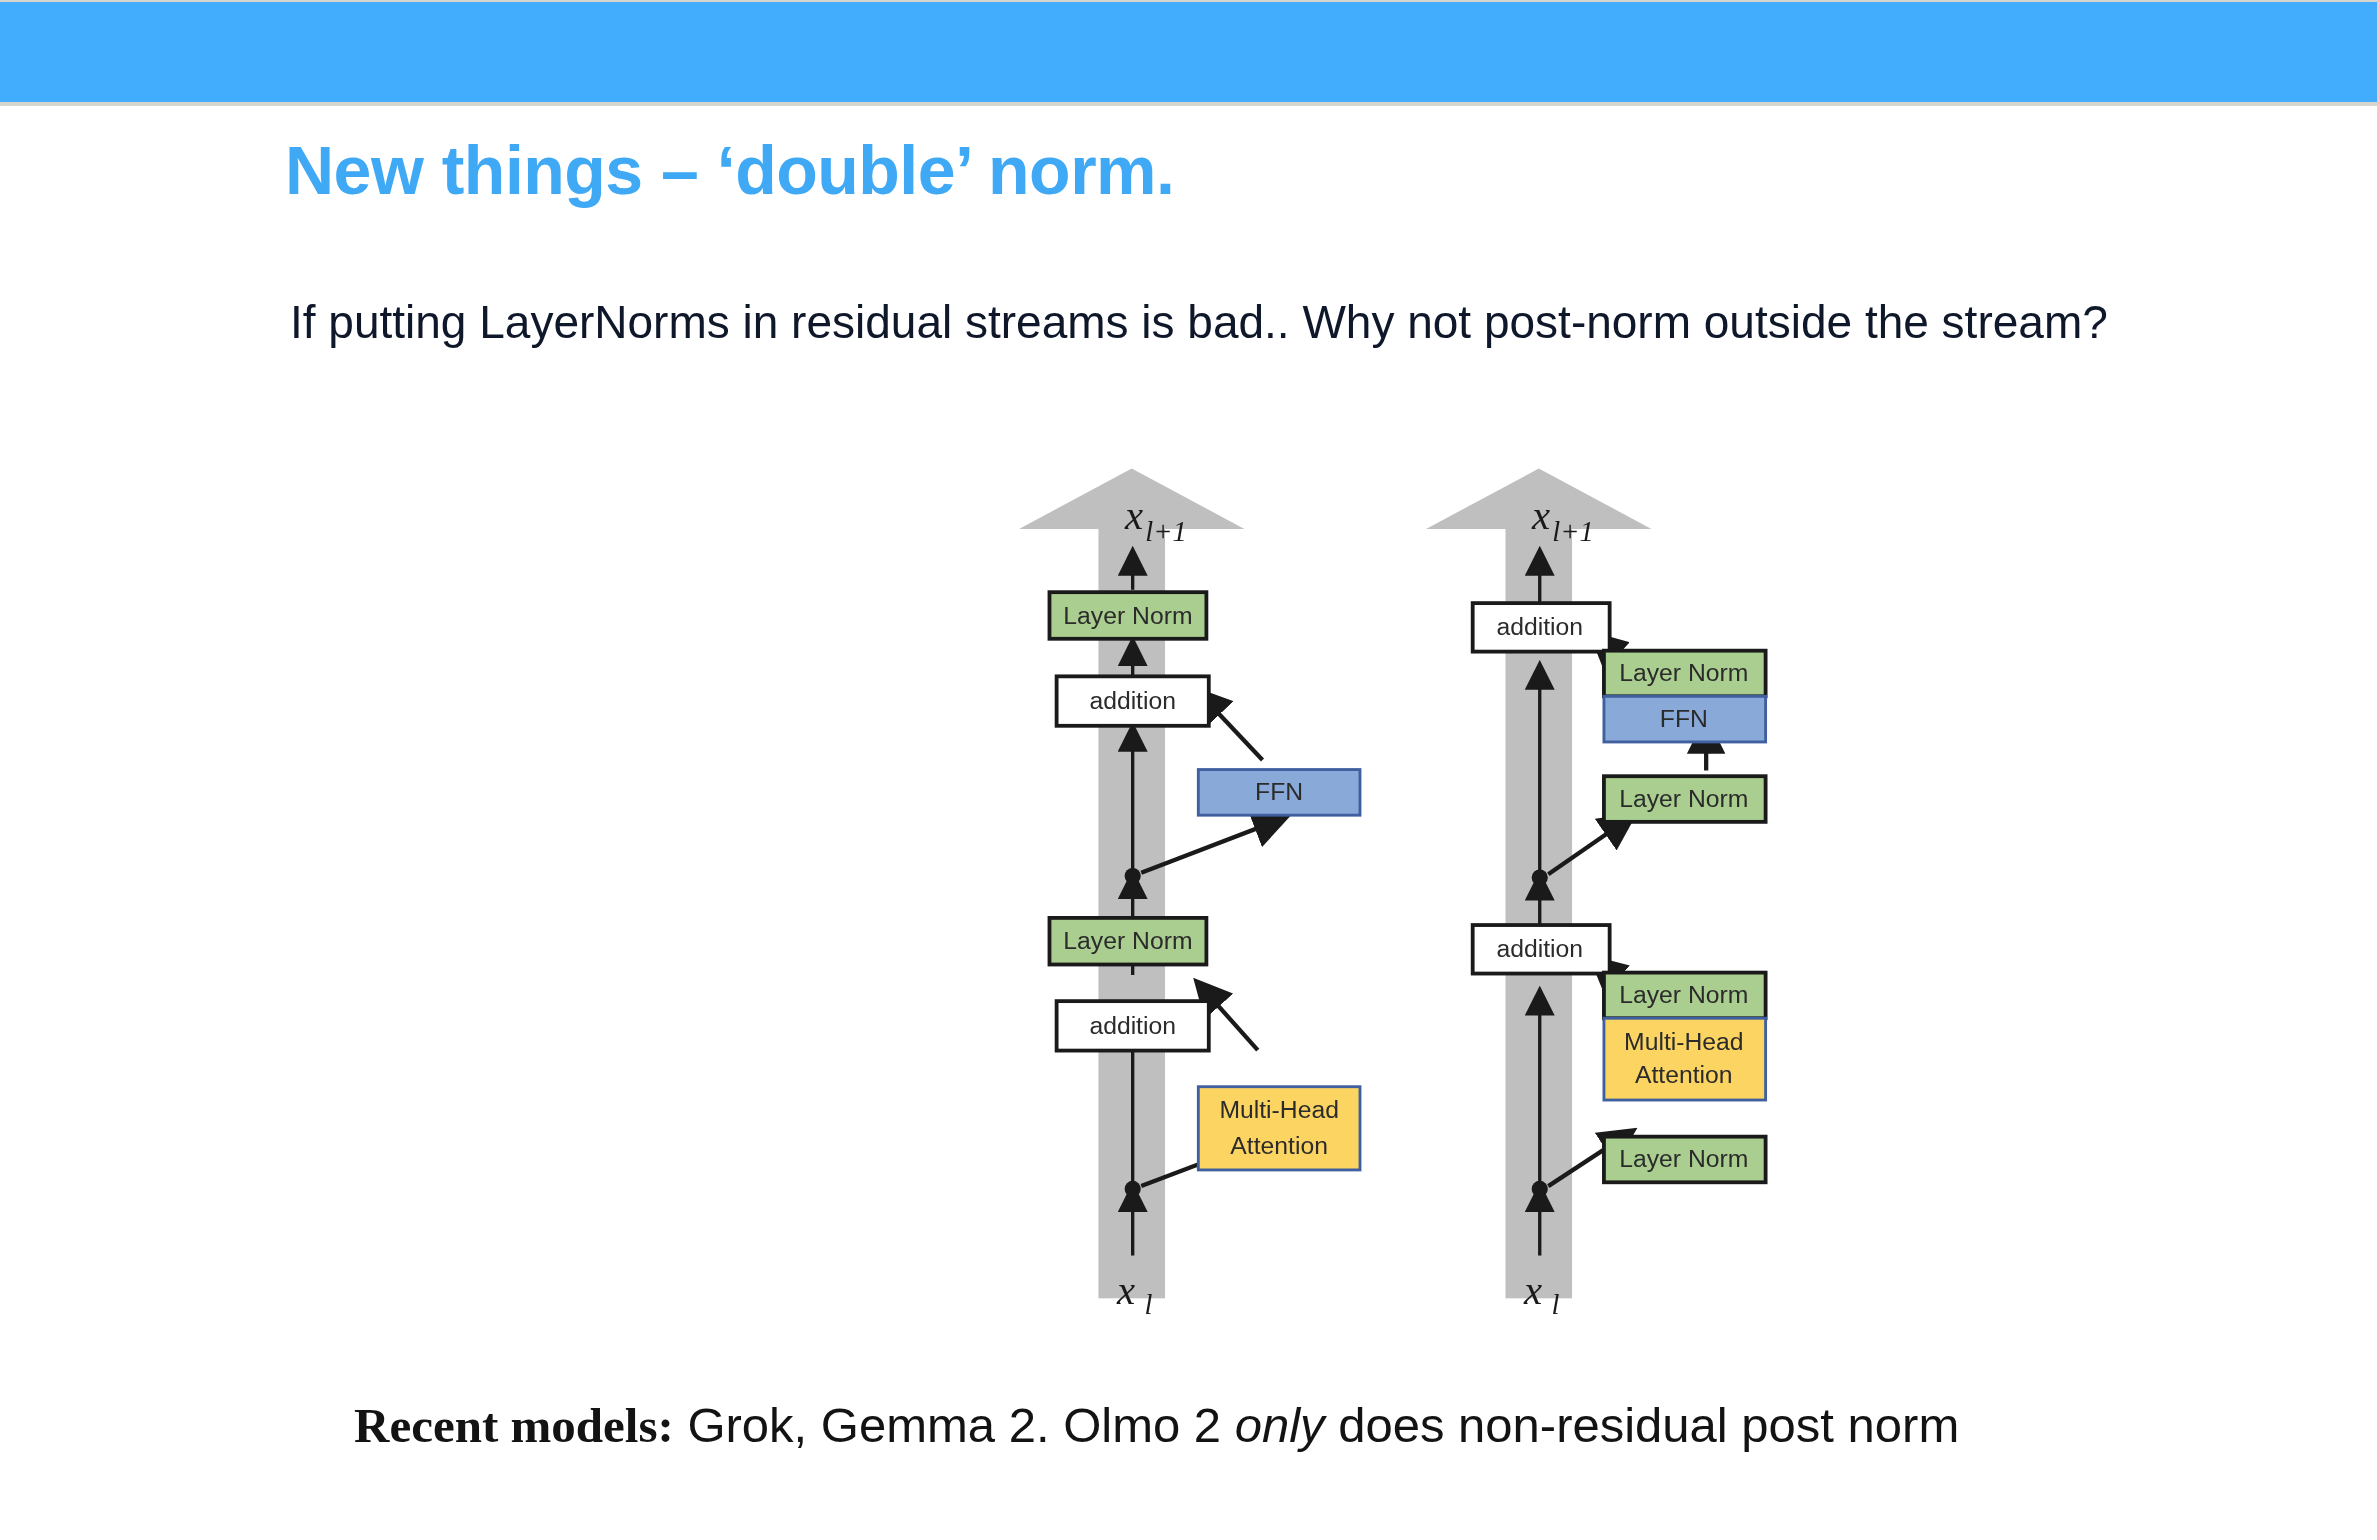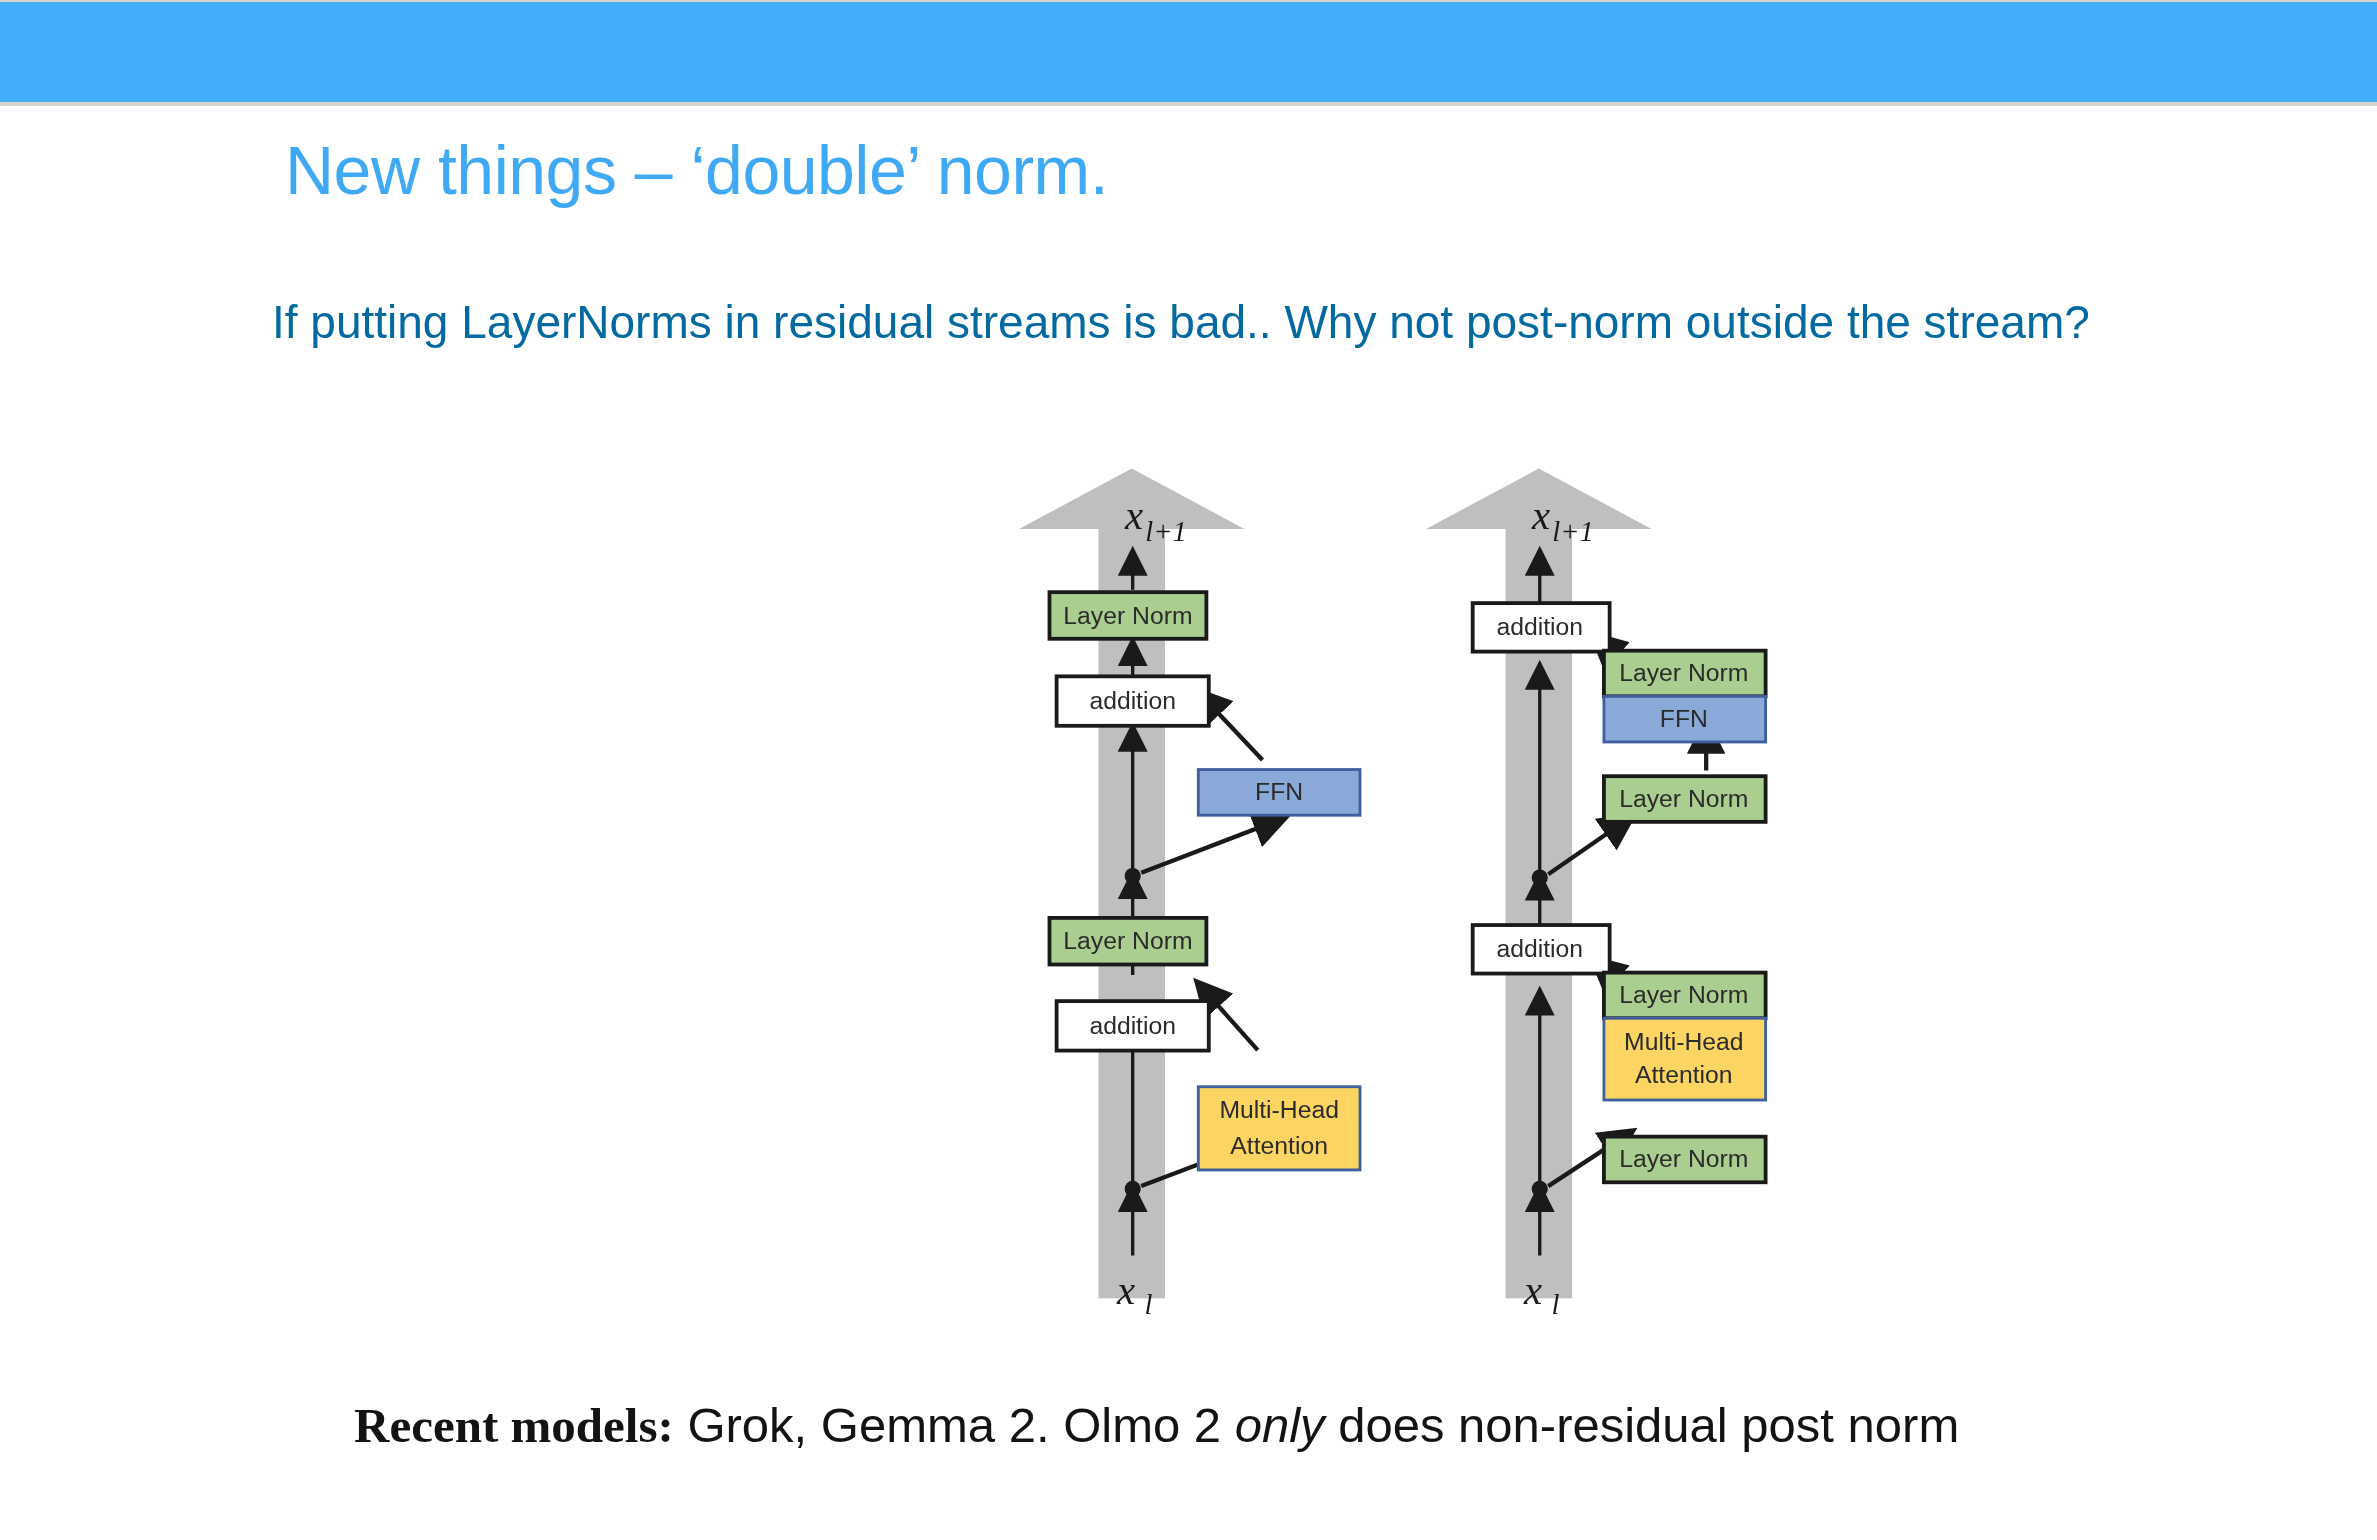--- a/index.html
+++ b/index.html
@@ -11,26 +11,26 @@
   .slide{position:absolute;inset:0;background:#fff;}
 
   
   .top-grey-strip{position:absolute;left:0;top:0;width:2739px;height:2.4px;background:#d6d6ce;}
   .header-bar{position:absolute;left:0;top:2.4px;width:2739px;height:100px;background:#42adfc;}
   .under-grey-strip{position:absolute;left:0;top:102px;width:2739px;height:4.3px;background:#d6d6ce;}
 
   
   .title{
     position:absolute;left:285px;top:133px;
-    font-size:68px;font-weight:normal;color:#3fa9f5;
+    font-size:68px;font-weight:bold;color:#3fa9f5;
     letter-spacing:-0.5px;white-space:nowrap;line-height:1.1;
   }
   .subtitle{
-    position:absolute;left:272px;top:295px;
-    font-size:46px;color:#0369a1;white-space:nowrap;line-height:1.2;
+    position:absolute;left:290px;top:295px;
+    font-size:46px;color:#0f172a;white-space:nowrap;line-height:1.2;
   }
   .caption{
     position:absolute;left:354px;top:1396px;
     font-size:49px;color:#131313;white-space:nowrap;line-height:1.2;
   }
   .caption b{font-weight:bold;font-family:Liberation Serif, serif;}
   .caption i{font-style:italic;}
 
   
   .diagrams{position:absolute;left:0;top:0;width:2739px;height:1541px;pointer-events:none;}

